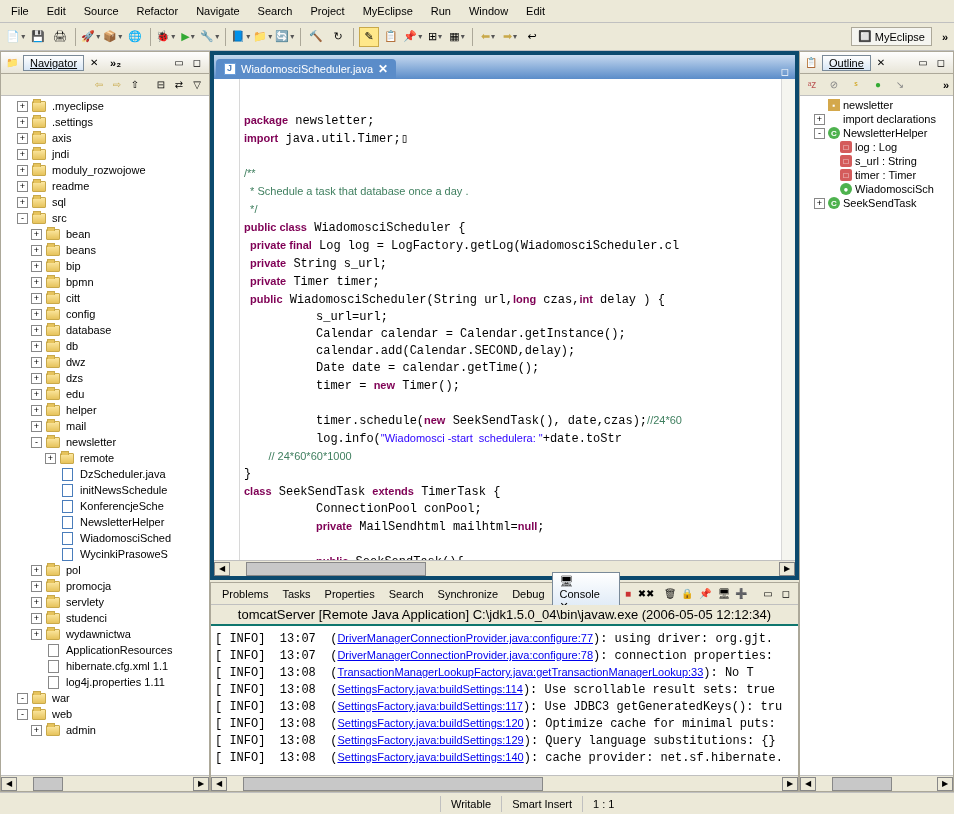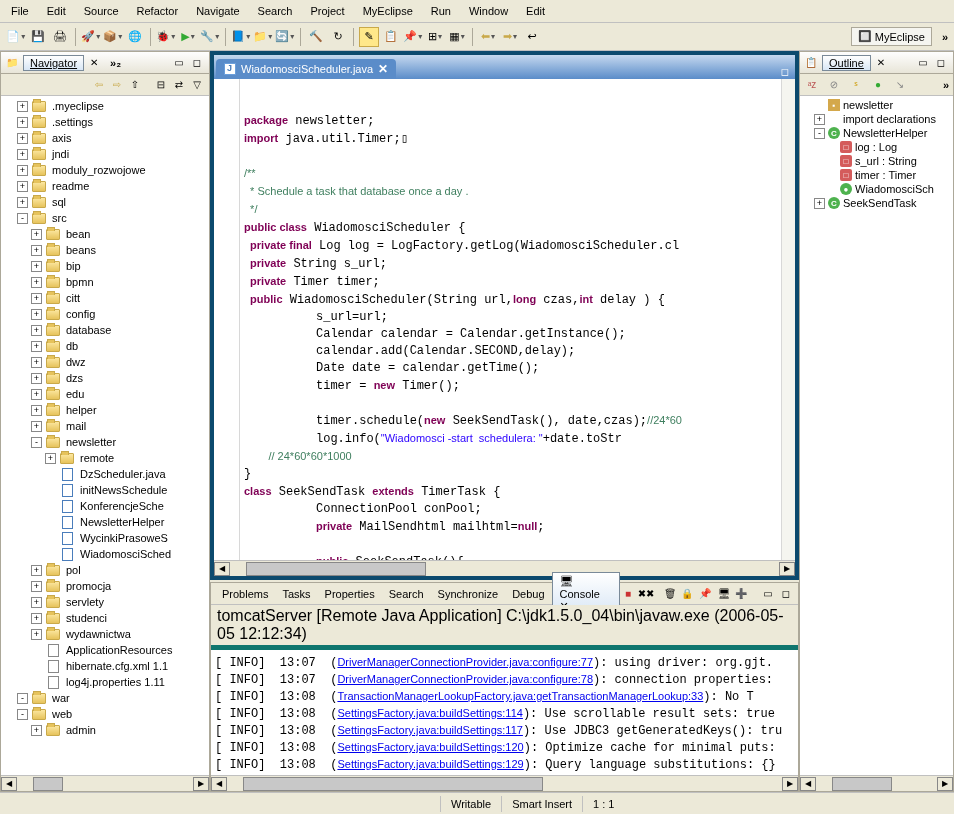--- a/index.html
+++ b/index.html
@@ -54,21 +54,21 @@
     .editor-text .kw { color: #7f0055; font-weight: bold; }
     .editor-text .cmt { color: #3f7f5f; }
     .editor-text .str { color: #2a00ff; }
     .editor-ruler { width: 14px; background: #f5f5f0; border-left: 1px solid #d8d8d8; }
     
     .console-area { height: 210px; border: 1px solid #aca899; display: flex; flex-direction: column; background: #fff; margin-top: 2px; }
     .console-tabs { background: #ece9d8; border-bottom: 1px solid #c0c0c0; display: flex; align-items: center; padding: 2px 4px; height: 22px; }
     .console-tab { padding: 2px 7px; cursor: pointer; }
     .console-tab.active { border: 1px solid #7a8a99; background: linear-gradient(to bottom,#fff,#d8e6f5); }
     .console-toolbar { margin-left: auto; display: flex; gap: 2px; }
-    .console-subtitle { background: #ece9d8; padding: 2px 6px; border-bottom: 5px solid #0f766e; font-size: 16px; }
+    .console-subtitle { background: #ece9d8; padding: 2px 6px; border-bottom: 2px solid #0f766e; font-size: 13px; text-align: center; }
     .console-text { flex: 1; overflow: auto; padding: 4px; font-family: "Courier New", monospace; font-size: 12px; line-height: 16px; white-space: pre; }
     .console-text .link { color: #0000ee; text-decoration: underline; }
     
     .outline { width: 155px; flex-shrink: 0; }
     .outline .tree { font-size: 11px; }
     
     .statusbar { height: 22px; background: #ece9d8; border-top: 1px solid #c0c0c0; display: flex; align-items: center; }
     .statusbar .cell { border-left: 1px solid #c0c0c0; padding: 2px 10px; }
     .statusbar .spacer { flex: 0 0 440px; }
 
@@ -397,31 +397,31 @@
             <span class="tree-label">NewsletterHelper</span>
           </div>
           <div class="tree-item">
             <span class="tree-spacer"></span>
             <span class="tree-spacer"></span>
             <span class="tree-spacer"></span>
             <span class="tree-spacer"></span>
             <span class="tree-icon">
               <span class="java-icon"></span>
             </span>
+            <span class="tree-label">WiadomosciSched</span>
+          </div>
+          <div class="tree-item">
+            <span class="tree-spacer"></span>
+            <span class="tree-spacer"></span>
+            <span class="tree-spacer"></span>
+            <span class="tree-spacer"></span>
+            <span class="tree-icon">
+              <span class="java-icon"></span>
+            </span>
             <span class="tree-label">WycinkiPrasoweS</span>
-          </div>
-          <div class="tree-item">
-            <span class="tree-spacer"></span>
-            <span class="tree-spacer"></span>
-            <span class="tree-spacer"></span>
-            <span class="tree-spacer"></span>
-            <span class="tree-icon">
-              <span class="java-icon"></span>
-            </span>
-            <span class="tree-label">WiadomosciSched</span>
           </div>
           <div class="tree-item">
             <span class="tree-spacer"></span>
             <span class="tree-spacer"></span>
             <span class="tree-expander">+</span>
             <span class="tree-icon">
               <span class="folder-icon"></span>
             </span>
             <span class="tree-label">pol</span>
           </div>

